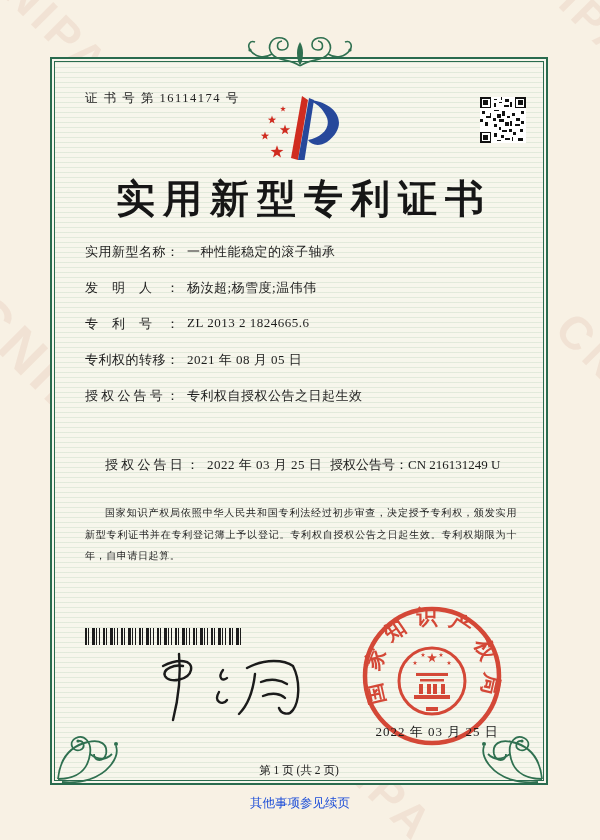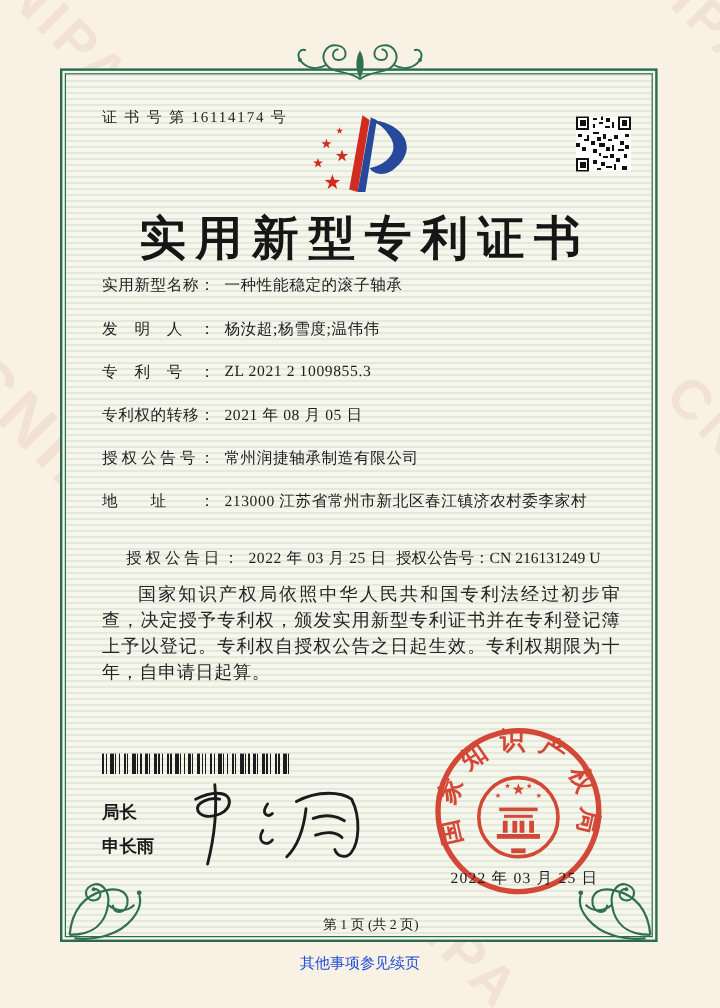--- a/index.html
+++ b/index.html
@@ -35,52 +35,52 @@
   .cert-no { position:absolute; left:85px; top:90px; font-size:12.5px;
              letter-spacing:1.5px; color:#222;font-family:Liberation Serif, serif; }
 
   .logo { position:absolute; left:256px; top:90px; }
   .qr   { position:absolute; left:480px; top:97px; }
 
   .title { position:absolute; left:0; top:172px; width:100%; text-align:center;
            font-size:39px; font-weight:700; letter-spacing:8px; text-indent:8px;
            color:#161616; }
 
-  .fields { position:absolute; left:85px; top:229px; width:440px; }
+  .fields { position:absolute; left:85px; top:243px; width:440px; }
   .frow { height:20px; margin-bottom:16px; font-size:13px; color:#1d1d1d;
           white-space:nowrap; }
   .flabel { display:inline-block; width:94px; text-align:justify;
             text-align-last:justify; vertical-align:top; }
   .fvalue { margin-left:8px; letter-spacing:0.5px; }
   .grant-row { position:absolute; left:85px; top:456px; width:440px;
                font-size:13px; color:#1d1d1d; white-space:nowrap;margin-left:20px; }
   .grant-no { position:absolute; left:225px; top:0; }
 
-  .paras { position:absolute; left:85px; top:486px; width:432px;
-           font-size:15px; line-height:21.5px; color:#242424;
+  .paras { position:absolute; left:85px; top:502px; width:432px;
+           font-size:10px; line-height:21.5px; color:#242424;
            text-align:justify; letter-spacing:0.6px; }
   .paras p { text-indent:2em; margin-bottom:8px; }
 
   .barcode { position:absolute; left:85px; top:628px; width:156px; height:17px;
     background:repeating-linear-gradient(90deg,
       #1c1c1c 0 2px, transparent 2px 3px, #1c1c1c 3px 4px, transparent 4px 7px,
       #1c1c1c 7px 10px, transparent 10px 11px, #1c1c1c 11px 12px,
       transparent 12px 14px, #1c1c1c 14px 15px, transparent 15px 18px); }
 
   .signer { position:absolute; left:85px; top:664px;
             font-family:"Liberation Sans","DejaVu Sans",sans-serif;
             font-weight:700; font-size:14.5px; color:#1a1a1a; line-height:28px; }
   .signature { position:absolute; left:135px; top:648px; }
 
   .seal { position:absolute; left:357px; top:601px; opacity:0.93; }
   .seal-date { position:absolute; left:362px; top:723px; width:150px;
                font-size:13px; letter-spacing:1px; color:#1c1c1c;
                text-align:center; white-space:nowrap; z-index:6; }
 
-  .page-no { position:absolute; left:60px; top:763px; width:498px;
+  .page-no { position:absolute; left:50px; top:763px; width:498px;
              text-align:center; font-size:11.5px; color:#222; }
   .cont-note { position:absolute; left:0; top:795px; width:100%;
                text-align:center; font-size:12.5px; color:#1d4ed8; z-index:2; }
 </style>
 </head>
 <body>
 
 <svg width="0" height="0" style="position:absolute" aria-hidden="true">
   <defs>
     <path id="star5" d="M0,-10 L2.351,-3.236 L9.511,-3.090 L3.804,1.236 L5.878,8.090 L0,4 L-5.878,8.090 L-3.804,1.236 L-9.511,-3.090 L-2.351,-3.236 Z"></path>
@@ -210,48 +210,41 @@
     <div class="title">实用新型专利证书</div>
 
     <div class="fields">
       <div class="frow">
         <span class="flabel">实用新型名称：</span><span class="fvalue">一种性能稳定的滚子轴承</span>
       </div>
       <div class="frow">
         <span class="flabel">发明人：</span><span class="fvalue">杨汝超;杨雪度;温伟伟</span>
       </div>
       <div class="frow">
-        <span class="flabel">专利号：</span><span class="fvalue">ZL 2021 2 1009855.3</span>
+        <span class="flabel">专利号：</span><span class="fvalue">ZL 2013 2 1824665.6</span>
       </div>
       <div class="frow">
         <span class="flabel">专利权的转移：</span><span class="fvalue">2021 年 08 月 05 日</span>
       </div>
       <div class="frow">
-        <span class="flabel">授权公告号：</span><span class="fvalue">常州润捷轴承制造有限公司</span>
-      </div>
-      <div class="frow">
-        <span class="flabel">地址：</span><span class="fvalue">213000 江苏省常州市新北区春江镇济农村委李家村</span>
+        <span class="flabel">授权公告号：</span><span class="fvalue">专利权自授权公告之日起生效</span>
       </div>
     </div>
 
     <div class="grant-row">
       <span><span class="flabel">授权公告日：</span><span class="fvalue">2022 年 03 月 25 日</span></span>
       <span class="grant-no"><span>授权公告号：</span><span>CN 216131249 U</span></span>
     </div>
 
     <div class="paras">
       <p>国家知识产权局依照中华人民共和国专利法经过初步审查，决定授予专利权，颁发实用新型专利证书并在专利登记簿上予以登记。专利权自授权公告之日起生效。专利权期限为十年，自申请日起算。</p>
     </div>
 
     <div class="barcode"></div>
 
-    <div class="signer">
-      <div>局长</div>
-      <div>申长雨</div>
-    </div>
 
     <svg class="signature" width="180" height="80" viewBox="0 0 180 80">
       <g stroke="#1b1b1b" stroke-width="2.4" fill="none" stroke-linecap="round">
         <path d="M28,18 C44,10 58,12 56,22 C54,32 34,36 30,28 C27,21 40,16 48,18"></path>
         <path d="M44,6 C46,26 44,48 38,72"></path>
         <path d="M88,22 C82,30 88,34 92,30"></path>
         <path d="M84,44 C78,54 88,58 92,52"></path>
         <path d="M112,20 C130,10 150,12 158,18 C166,34 164,54 158,62 C154,68 146,66 144,60"></path>
         <path d="M120,26 C118,44 112,58 104,66"></path>
         <path d="M126,34 C136,30 146,32 152,36"></path>

